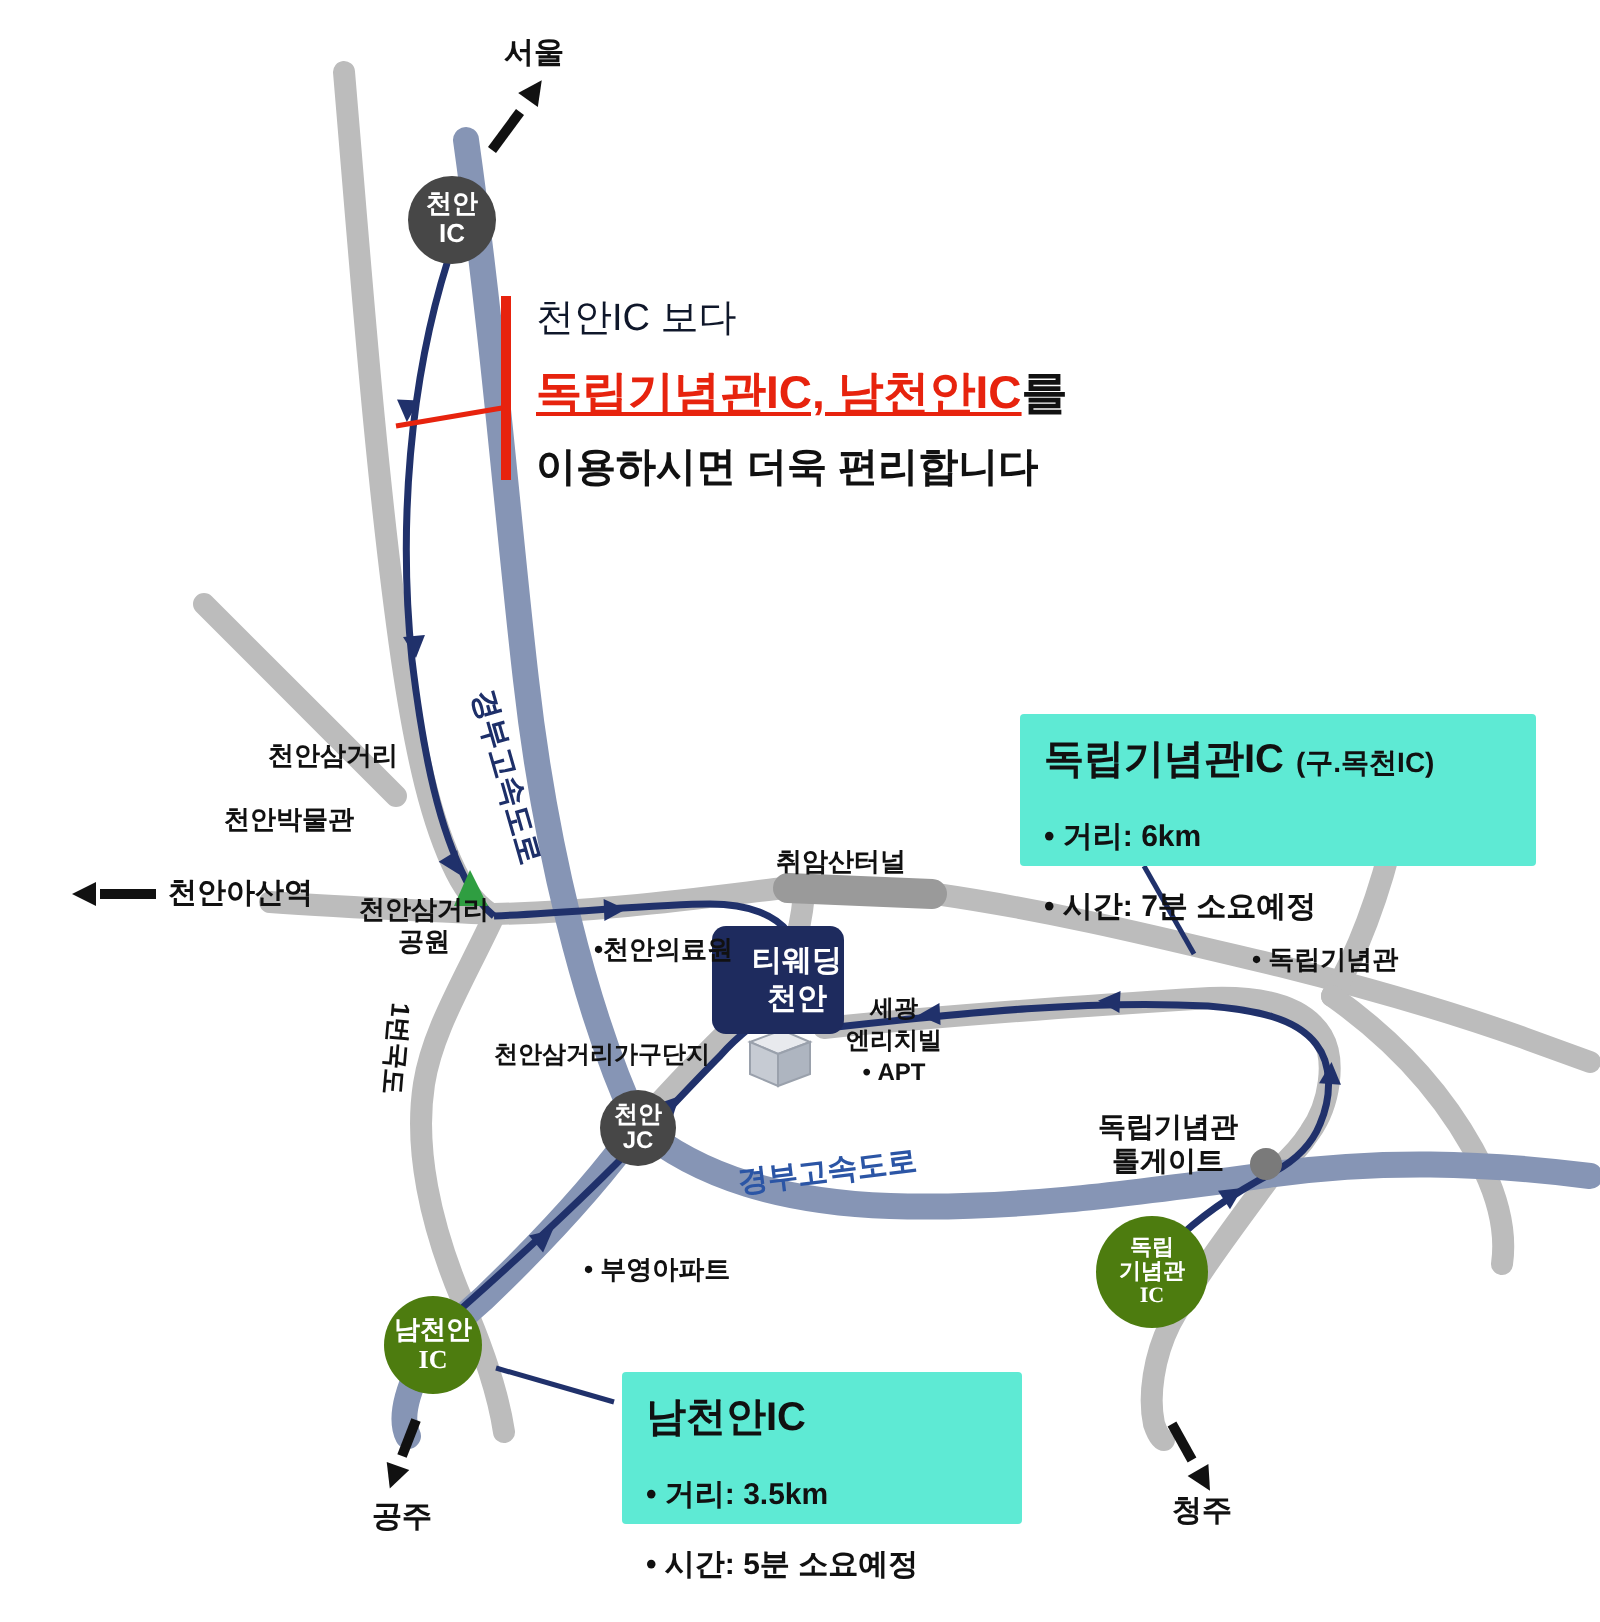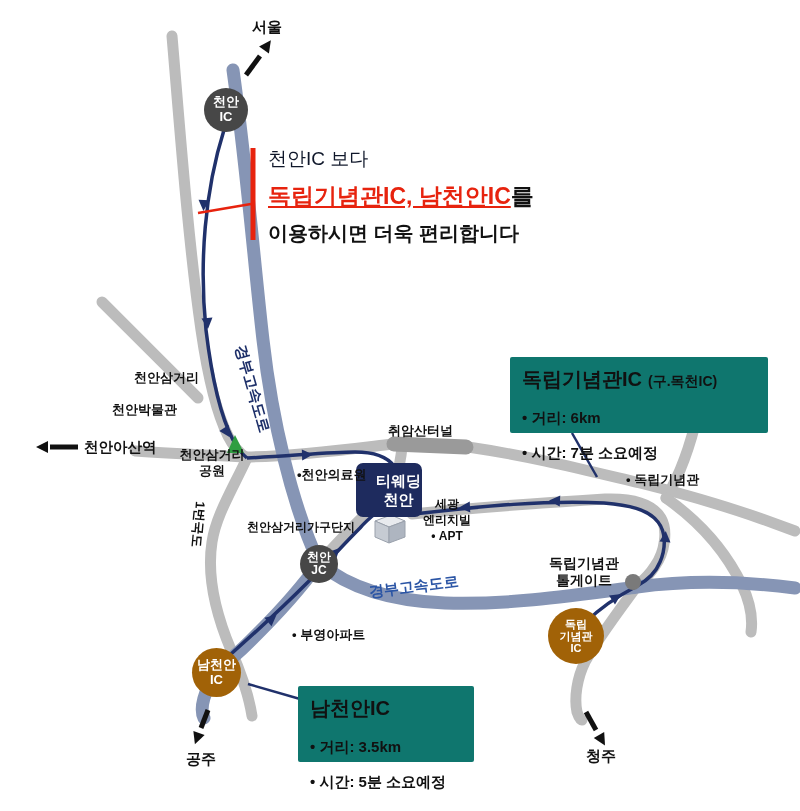--- a/index.html
+++ b/index.html
@@ -7,26 +7,26 @@
   body { font-family:"Liberation Sans","DejaVu Sans",sans-serif; }
   .map { position:relative; width:800px; height:811px; background:#ffffff; overflow:hidden; }
   .map > svg { position:absolute; left:0; top:0; }
   .lbl { position:absolute; font-weight:bold; color:#111; font-size:13px;
          white-space:pre-line; line-height:1.22; }
   .rot { transform-origin:0 0; }
   .badge { position:absolute; border-radius:50%; color:#fff; font-weight:bold;
            display:flex; align-items:center; justify-content:center; text-align:center;
            white-space:pre-line; line-height:1.12; }
   .badge.dark { background:#474747; }
-  .badge.red  { background:#a16207; }
+  .badge.red  { background:#4d7c0f;font-family:Liberation Serif, serif; }
   .venue-box { position:absolute; left:356px; top:463px; width:66px; height:54px;
                background:#1e2b5e; border-radius:7px; color:#fff; font-weight:bold;
                font-size:15px; line-height:1.3; display:flex; align-items:center;
                justify-content:center; text-align:center; white-space:pre-line;padding-left:19px; }
-  .infobox { position:absolute; background:#0f766e; padding:9px 12px; border-radius:2px; }
+  .infobox { position:absolute; background:#5eead4; padding:9px 12px; border-radius:2px; }
   .infobox .ttl-row { display:flex; align-items:baseline; gap:6px; }
   .infobox .ttl { font-size:20px; font-weight:bold; color:#111; }
   .infobox .sub { font-size:14px; font-weight:bold; color:#111; }
   .infobox .line { font-size:15px; font-weight:bold; color:#111; margin-top:16px; }
   .notice { position:absolute; left:268px; top:146px; }
   .notice .n1 { font-size:19px; font-weight:normal; color:#0f172a; margin-bottom:9px; }
   .notice .n2 { font-size:23px; font-weight:bold; margin-bottom:8px; }
   .notice .n2 .hl { color:#e7230e;text-decoration:underline; }
   .notice .n2 .sfx { color:#111; }
   .notice .n3 { font-size:20px; font-weight:bold; color:#111; }
@@ -163,21 +163,21 @@
 
   <div class="infobox" style="left:510px; top:357px; width:258px; height:76px;">
     <div class="ttl-row">
       <span class="ttl">독립기념관IC</span>
       <span class="sub">(구.목천IC)</span>
     </div>
     <div class="line">• 거리: 6km</div>
     <div class="line">• 시간: 7분 소요예정</div>
   </div>
 
-  <div class="infobox" style="left:298px; top:686px; width:176px; height:76px;">
+  <div class="infobox" style="left:311px; top:686px; width:200px; height:76px;">
     <div class="ttl-row">
       <span class="ttl">남천안IC</span>
     </div>
     <div class="line">• 거리: 3.5km</div>
     <div class="line">• 시간: 5분 소요예정</div>
   </div>
 
 </div>
 
 </body></html>

